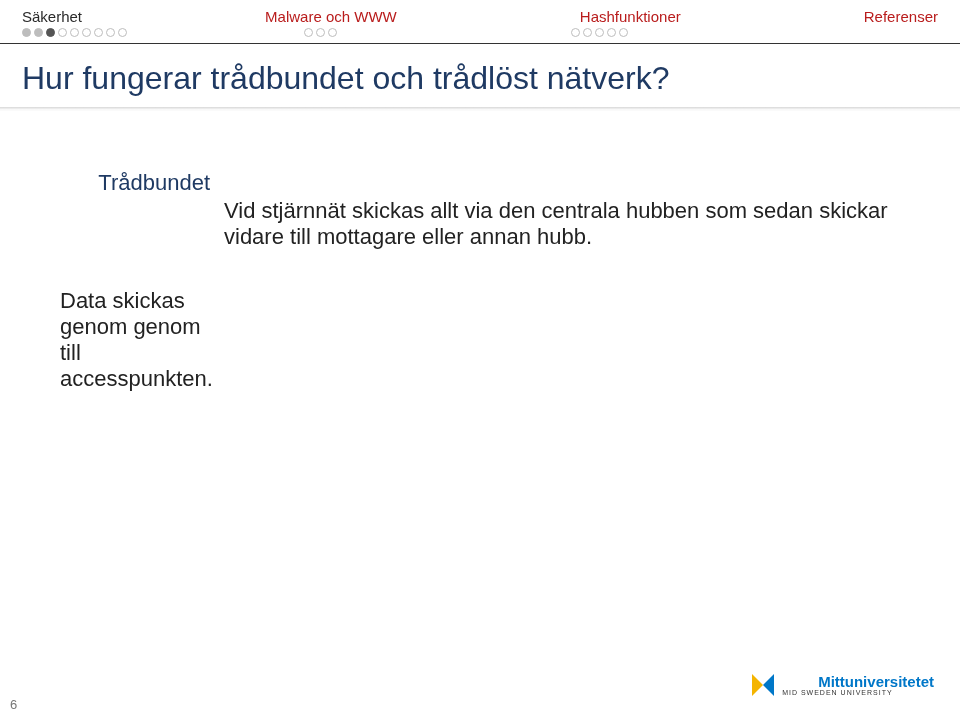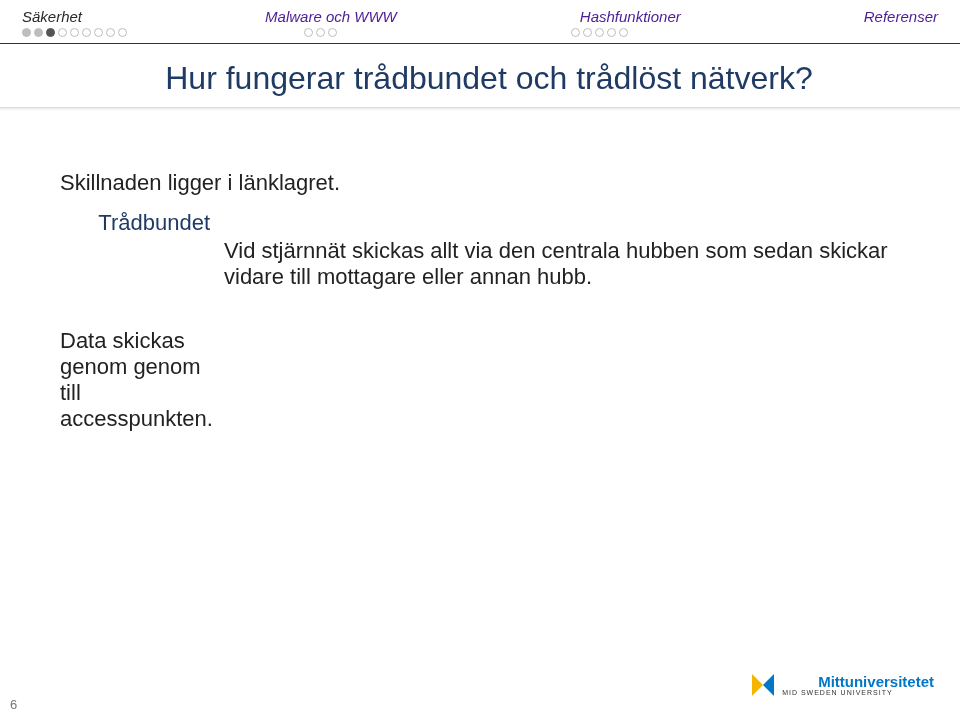--- a/index.html
+++ b/index.html
@@ -10,24 +10,23 @@
     background: #fff;
     font-family: "Segoe UI", "Helvetica Neue", Arial, sans-serif;
     color: #222;
     position: relative;
     overflow: hidden;
   }
   .nav {
     display: flex;
     justify-content: space-between;
     padding: 8px 22px 0 22px;
-    font-style: italic;
   }
   .nav-section {
-    color: #4c1d95;
+    color: #b91c1c;
     font-size: 15px;
   }
   .nav-section.active { color: #2a2a2a; }
   .dotrow {
     display: flex;
     gap: 4px;
     padding: 3px 22px 6px 22px;
   }
   .dotgroup { display: flex; gap: 3px; margin-right: 180px; }
   .dotgroup:last-child { margin-right: 0; }
@@ -40,21 +39,20 @@
   hr.rule {
     border: none;
     border-top: 1px solid #333;
     margin: 0 0 0 0;
   }
   .title {
     font-size: 32px;
     font-weight: 400;
     color: #1f3a63;
     padding: 16px 4px 10px 22px;
-    text-align: center;
   }
   hr.shadow {
     border: none;
     height: 3px;
     margin: 0;
     background: linear-gradient(#d7d7d7, rgba(215,215,215,0));
     box-shadow: 0 1px 0 rgba(0,0,0,.02);
   }
   .body {
     padding: 60px 60px 0 60px;
@@ -146,21 +144,20 @@
   </div>
 </div>
 
 <hr class="rule">
 
 <div class="title">Hur fungerar trådbundet och trådlöst nätverk?</div>
 
 <hr class="shadow">
 
 <div class="body">
-  <div class="intro">Skillnaden ligger i länklagret.</div>
 
   <div class="dl">
     <div class="term">Trådbundet</div>
     <div class="def">Vid stjärnnät skickas allt via den centrala hubben som sedan skickar vidare till mottagare eller annan hubb.</div>
 
     <div class="def">Data skickas genom genom till accesspunkten.</div>
   </div>
 </div>
 
 <div class="page-num">6</div>

